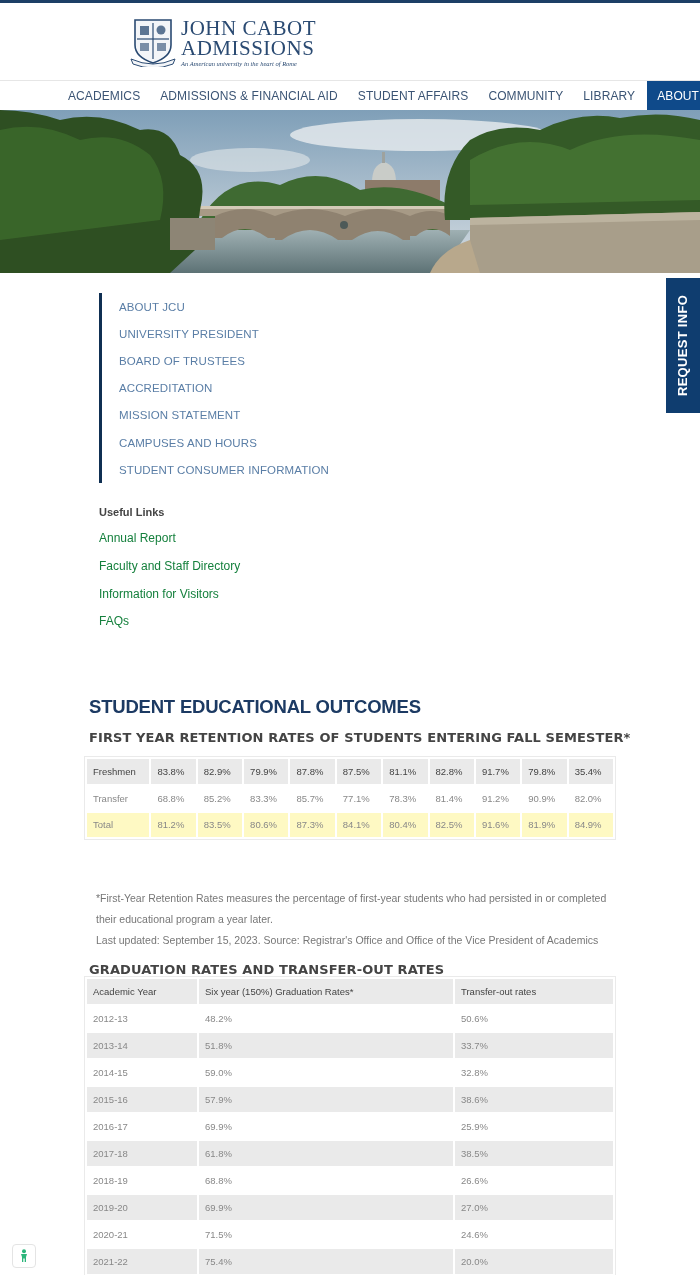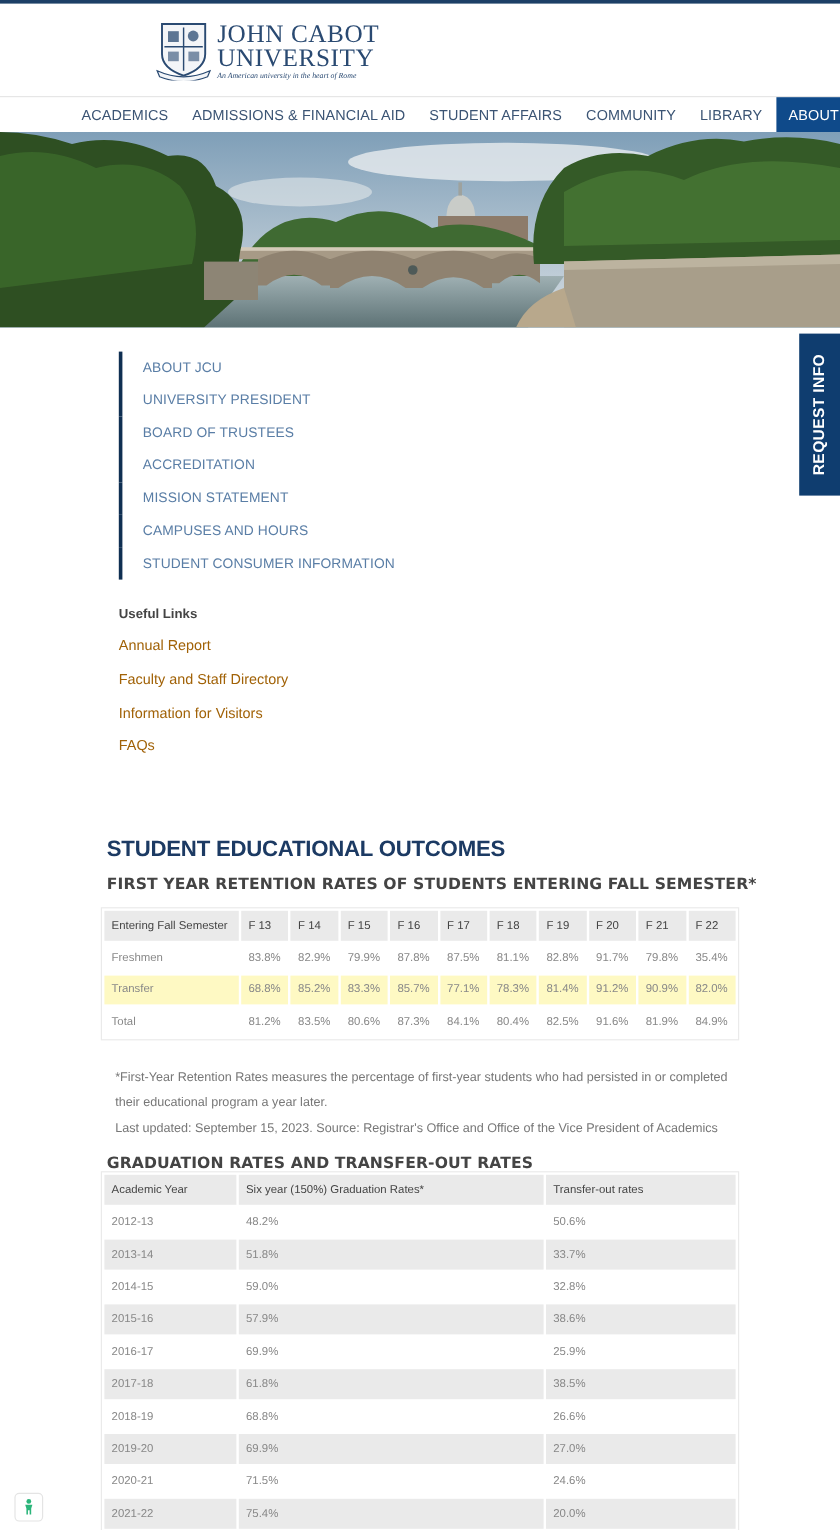--- a/index.html
+++ b/index.html
@@ -23,21 +23,21 @@
   .hero svg { display: block; }
 
   .request-info { position: absolute; right: 0; top: 278px; width: 34px; height: 135px; background: #0f3d6f; display: flex; align-items: center; justify-content: center; }
   .request-info span { color: #fff; font-weight: bold; font-size: 13px; transform: rotate(-90deg); white-space: nowrap; letter-spacing: 0.3px; }
 
   .subnav { position: absolute; left: 99px; top: 293px; }
   .subnav-item { display: flex; align-items: center; height: 27.2px; border-left: 3px solid #0f2f52; padding-left: 17px; margin-bottom: 0; font-size: 11.5px; color: #5a7ea6; text-decoration: none; letter-spacing: 0.1px; }
 
   .useful { position: absolute; left: 99px; top: 506px; }
   .useful-title { font-size: 11px; font-weight: bold; color: #444; margin-bottom: 13px; }
-  .useful-link { display: block; font-size: 12px; color: #a16207; text-decoration: none; height: 27.8px; }
+  .useful-link { display: block; font-size: 12px; color: #15803d; text-decoration: none; height: 27.8px; }
 
   .main-title { position: absolute; left: 89px; top: 696px; font-size: 18.5px; font-weight: bold; color: #1c3a63; letter-spacing: -0.2px; }
   .sub-title { position: absolute; left: 89px; font-family: "DejaVu Sans", sans-serif; font-size: 13px; font-weight: bold; color: #444; letter-spacing: 0.1px; }
 
   table { border-collapse: separate; border-spacing: 2px; font-size: 9.5px; color: #888; position: absolute; left: 84px; background: #fff; border: 1px solid #eaeaea; }
   table td { padding: 0 6px; }
   .ret-table td { height: 24.8px; }
   .ret-table tr:first-child td { background: #eaeaea; color: #444; }
   .ret-table tr:nth-child(3) td { background: #fef9c3; margin-left: 44px; }
   .grad-table td { height: 25px; }
@@ -60,21 +60,21 @@
       <line x1="23" y1="6" x2="23" y2="42" stroke="#2a4a72" stroke-width="1.2"></line>
       <line x1="7" y1="22" x2="39" y2="22" stroke="#2a4a72" stroke-width="1.2"></line>
       <rect x="10" y="9" width="9" height="9" fill="#2a4a72" opacity="0.75"></rect>
       <circle cx="31" cy="13" r="4.5" fill="#2a4a72" opacity="0.75"></circle>
       <rect x="10" y="26" width="9" height="8" fill="#2a4a72" opacity="0.6"></rect>
       <rect x="27" y="26" width="9" height="8" fill="#2a4a72" opacity="0.6"></rect>
       <path d="M1 42 Q23 52 45 42 L43 47 Q23 55 3 47 Z" fill="#f3f5f8" stroke="#2a4a72" stroke-width="1"></path>
     </svg>
     <div class="logo-text">
       <div class="logo-name">JOHN CABOT</div>
-      <div class="logo-name">UNIVERSITY</div>
+      <div class="logo-name">ADMISSIONS</div>
       <div class="logo-tag">An American university in the heart of Rome</div>
     </div>
   </a>
 </div>
 
 <nav class="nav">
   <a class="nav-item">ACADEMICS</a>
   <a class="nav-item">ADMISSIONS &amp; FINANCIAL AID</a>
   <a class="nav-item">STUDENT AFFAIRS</a>
   <a class="nav-item">COMMUNITY</a>
@@ -146,33 +146,20 @@
   <a class="useful-link">Faculty and Staff Directory</a>
   <a class="useful-link">Information for Visitors</a>
   <a class="useful-link">FAQs</a>
 </div>
 
 <h1 class="main-title">STUDENT EDUCATIONAL OUTCOMES</h1>
 <h2 class="sub-title" style="top:730px;">FIRST YEAR RETENTION RATES OF STUDENTS ENTERING FALL SEMESTER*</h2>
 
 <table class="ret-table" style="top:756px; width:532px;">
   <tbody>
-      <tr>
-    <td style="width:112px">Entering Fall Semester</td>
-    <td>F 13</td>
-    <td>F 14</td>
-    <td>F 15</td>
-    <td>F 16</td>
-    <td>F 17</td>
-    <td>F 18</td>
-    <td>F 19</td>
-    <td>F 20</td>
-    <td>F 21</td>
-    <td>F 22</td>
-  </tr>
   <tr>
     <td>Freshmen</td>
     <td>83.8%</td>
     <td>82.9%</td>
     <td>79.9%</td>
     <td>87.8%</td>
     <td>87.5%</td>
     <td>81.1%</td>
     <td>82.8%</td>
     <td>91.7%</td>

